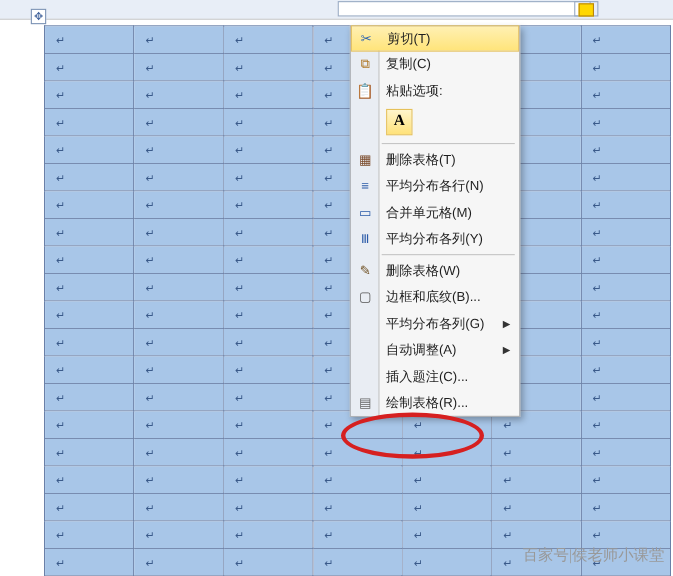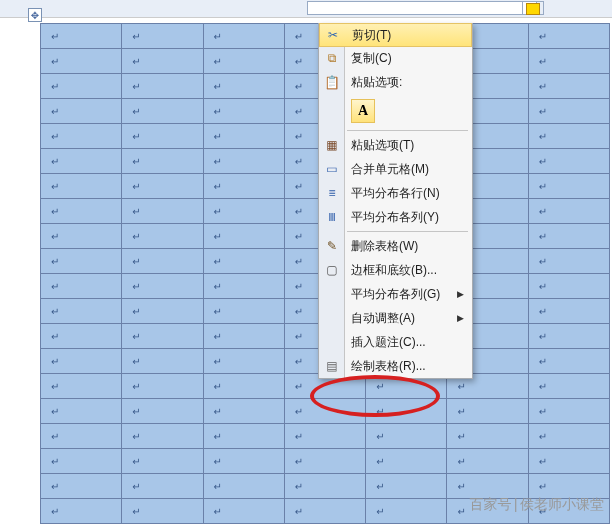--- a/index.html
+++ b/index.html
@@ -26,21 +26,21 @@
 .cm-sep { height: 1px; background: #c5c5c5; margin: 2px 4px 2px 28px; }
 .cm-label { font-size: 12px; color: #1e1e1e; white-space:nowrap;}
 .cm-arrow { position: absolute; right: 8px; font-size: 9px; color:#333;}
 .cm-arrow::before { content:"▶"; }
 .cm-icon { position: absolute; left: 4px; width: 18px; height: 18px; display:flex; align-items:center; justify-content:center; font-size:12px;}
 .cm-paste-btn { position:absolute; left:32px; width:24px; height:24px; border:1px solid #e6c15a; background:linear-gradient(#fff5cc,#ffe27a); display:flex; align-items:center; justify-content:center; font-weight:bold; font-family:"Times New Roman"; font-size:14px;}
 .cm-paste-row { height: 34px; }
 
 .highlight-ellipse { position: absolute; left: 310px; top: 375px; width: 130px; height: 42px; border: 4px solid #d62020; border-radius: 50%; z-index: 20; pointer-events:none;}
 
-.watermark { position: absolute; right: 8px; bottom: 10px; font-size: 14px; color: #999; font-family: Liberation Mono, monospace; z-index:30; pointer-events:none;}
+.watermark { position: absolute; right: 8px; bottom: 10px; font-size: 14px; color: #999; font-family: Liberation Serif, serif; z-index:30; pointer-events:none;}
 
 
 .ic-cut::before{content:"✂";color:#2a63b3;}
 .ic-copy::before{content:"⧉";color:#b07a2a;}
 .ic-paste::before{content:"📋";font-size:13px;}
 .ic-del::before{content:"▦";color:#7a4a2a;}
 .ic-merge::before{content:"▭";color:#2a5aa8;}
 .ic-rows::before{content:"≡";color:#2a5aa8;}
 .ic-cols::before{content:"Ⅲ";color:#2a5aa8;font-size:11px;}
 .ic-draw::before{content:"✎";color:#6a4a1a;}
@@ -257,31 +257,31 @@
     <div class="cm-item">
       <span class="cm-icon ic-paste"></span>
       <span class="cm-label">粘贴选项:</span>
     </div>
     <div class="cm-item cm-paste-row">
       <div class="cm-paste-btn">A</div>
     </div>
     <div class="cm-sep"></div>
     <div class="cm-item">
       <span class="cm-icon ic-del"></span>
-      <span class="cm-label">粘贴选项(T)</span>
+      <span class="cm-label">删除表格(T)</span>
+    </div>
+    <div class="cm-item">
+      <span class="cm-icon ic-rows"></span>
+      <span class="cm-label">平均分布各行(N)</span>
     </div>
     <div class="cm-item">
       <span class="cm-icon ic-merge"></span>
       <span class="cm-label">合并单元格(M)</span>
     </div>
     <div class="cm-item">
-      <span class="cm-icon ic-rows"></span>
-      <span class="cm-label">平均分布各行(N)</span>
-    </div>
-    <div class="cm-item">
       <span class="cm-icon ic-cols"></span>
       <span class="cm-label">平均分布各列(Y)</span>
     </div>
     <div class="cm-sep"></div>
     <div class="cm-item">
       <span class="cm-icon ic-draw"></span>
       <span class="cm-label">删除表格(W)</span>
     </div>
     <div class="cm-item">
       <span class="cm-icon ic-border"></span>

